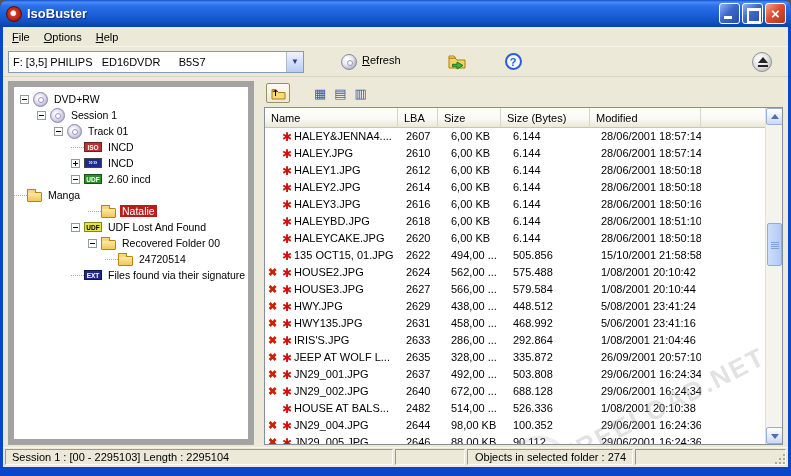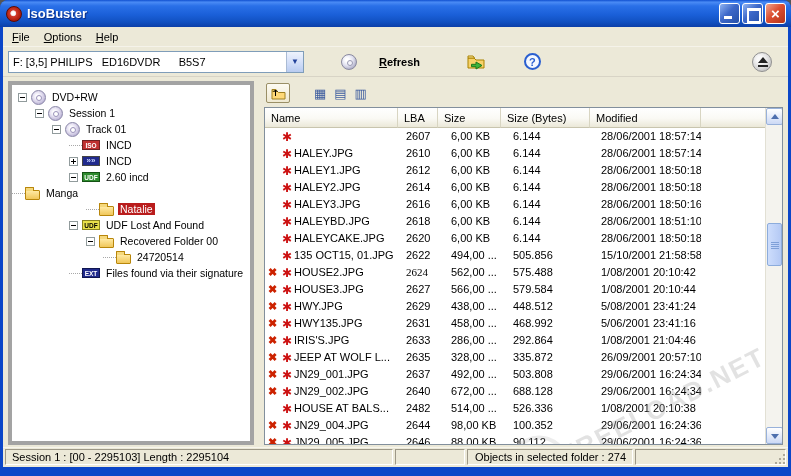--- a/index.html
+++ b/index.html
@@ -26,36 +26,36 @@
   
   .window-body{flex:1;display:flex;flex-direction:column;margin:0 3px 9px 3px;background:#ece9d8;min-height:0;}
   .menubar{height:20px;display:flex;align-items:center;padding-left:2px;flex:0 0 auto;border-bottom:1px solid #f5f3ea;}
   .menu-item{padding:2px 7px;cursor:default;}
   .toolbar{height:30px;display:flex;align-items:center;padding:0 4px;gap:0;flex:0 0 auto;
     border-bottom:1px solid #d8d4c6;}
   .combo{width:296px;height:22px;background:#fff;border:1px solid #7f9db9;display:flex;align-items:center;margin-left:1px;}
   .combo-text{flex:1;padding-left:4px;white-space:pre;overflow:hidden;}
   .combo-btn{width:17px;height:20px;border-left:1px solid #aabbd4;display:flex;align-items:center;justify-content:center;
     background:linear-gradient(180deg,#eef3fd 0%,#cfdcf8 60%,#b8cbf0 100%);color:#21409a;font-size:8px;}
-  .tool-btn{display:flex;align-items:center;gap:22px;padding:3px 8px;margin-left:28px;border:1px solid transparent;border-radius:2px;font-weight:bold;}
+  .tool-btn{display:flex;align-items:flex-start;gap:5px;padding:3px 8px;margin-left:28px;border:1px solid transparent;border-radius:2px;}
   .cd-icon{width:16px;height:16px;border-radius:50%;border:1px solid #8a8aa0;position:relative;
     background:radial-gradient(circle at 38% 35%,#ffffff 14%,#e2e2f0 45%,#a9a9c2 80%,#8c8ca8 100%);}
   .cd-icon::after{content:"";position:absolute;left:5px;top:5px;width:4px;height:4px;border-radius:50%;
     background:#f4f4fa;border:1px solid #9a9ab2;}
   .tool-icon{margin-left:38px;display:flex;align-items:center;justify-content:center;}
   .help-circle{width:17px;height:17px;border-radius:50%;border:2px solid #2a5fd0;color:#2a5fd0;background:#f4f8ff;
     font-weight:bold;font-size:11px;display:flex;align-items:center;justify-content:center;}
   .eject{margin-left:auto;margin-right:12px;width:20px;height:20px;border-radius:50%;border:1px solid #909090;position:relative;
     background:radial-gradient(circle at 40% 35%,#f8f8f8 20%,#d6d6d6 60%,#ababab 100%);}
   .eject::before{content:"";position:absolute;left:5px;top:4px;width:0;height:0;
     border-left:5px solid transparent;border-right:5px solid transparent;border-bottom:6px solid #222;}
   .eject::after{content:"";position:absolute;left:5px;top:12px;width:10px;height:2px;background:#222;}
   
   .main{flex:1;display:flex;padding:4px 5px 2px 5px;min-height:0;}
-  .tree-panel{width:246px;background:#fff;border:4px solid #a3a3a3;overflow:hidden;padding-top:4px;flex:0 0 auto;}
+  .tree-panel{width:246px;background:#fff;border:6px solid #a3a3a3;overflow:hidden;padding-top:4px;flex:0 0 auto;}
   .splitter{width:10px;flex:0 0 auto;}
   .right-panel{flex:1;display:flex;flex-direction:column;min-width:0;}
   .panel-toolbar{height:26px;display:flex;align-items:center;gap:6px;padding:1px 2px 3px 2px;flex:0 0 auto;}
   .up-btn{width:24px;height:20px;border:1px solid #9a8f66;border-radius:2px;background:linear-gradient(#fdfbf2,#efe9d2);
     display:flex;align-items:center;justify-content:center;padding:0;}
   .view-icons{display:flex;gap:8px;margin-left:18px;}
   .view-icon{font-size:13px;color:#3a5a9e;line-height:13px;}
   
   .tree-row{height:16px;display:flex;align-items:center;white-space:nowrap;font-size:10.5px;}
   .expander{width:9px;height:9px;border:1px solid #919b9c;background:#fff;position:relative;margin-right:4px;flex:0 0 auto;}
@@ -266,20 +266,21 @@
               </div>
               <div class="hcell col5" style="width: 68px;">
                 <span class="htext"></span>
               </div>
             </div>
           <div class="list-body" id="listbody">
               <div class="lrow">
                 <div class="cell col0" style="width: 133px;">
                   <span class="delx"></span>
                   <span class="splat">✱</span>
+                  <span class="fname">HALEY&amp;JENNA4....</span>
                 </div>
                 <div class="cell col1" style="width: 40px;">2607</div>
                 <div class="cell col2" style="width: 63px;">6,00 KB</div>
                 <div class="cell col3" style="width: 89px;">6.144</div>
                 <div class="cell col4" style="width: 111px;">28/06/2001 18:57:14</div>
               </div>
               <div class="lrow">
                 <div class="cell col0" style="width: 133px;">
                   <span class="delx"></span>
                   <span class="splat">✱</span>
@@ -355,21 +356,21 @@
                 <div class="cell col2" style="width: 63px;">494,00 ...</div>
                 <div class="cell col3" style="width: 89px;">505.856</div>
                 <div class="cell col4" style="width: 111px;">15/10/2001 21:58:58</div>
               </div>
               <div class="lrow">
                 <div class="cell col0" style="width: 133px;">
                   <span class="delx">✖</span>
                   <span class="splat">✱</span>
                   <span class="fname">HOUSE2.JPG</span>
                 </div>
-                <div class="cell col1" style="width: 40px; font-family: Liberation Serif, serif;">2624</div>
+                <div class="cell col1" style="width: 40px;">2624</div>
                 <div class="cell col2" style="width: 63px;">562,00 ...</div>
                 <div class="cell col3" style="width: 89px;">575.488</div>
                 <div class="cell col4" style="width: 111px;">1/08/2001 20:10:42</div>
               </div>
               <div class="lrow">
                 <div class="cell col0" style="width: 133px;">
                   <span class="delx">✖</span>
                   <span class="splat">✱</span>
                   <span class="fname">HOUSE3.JPG</span>
                 </div>

